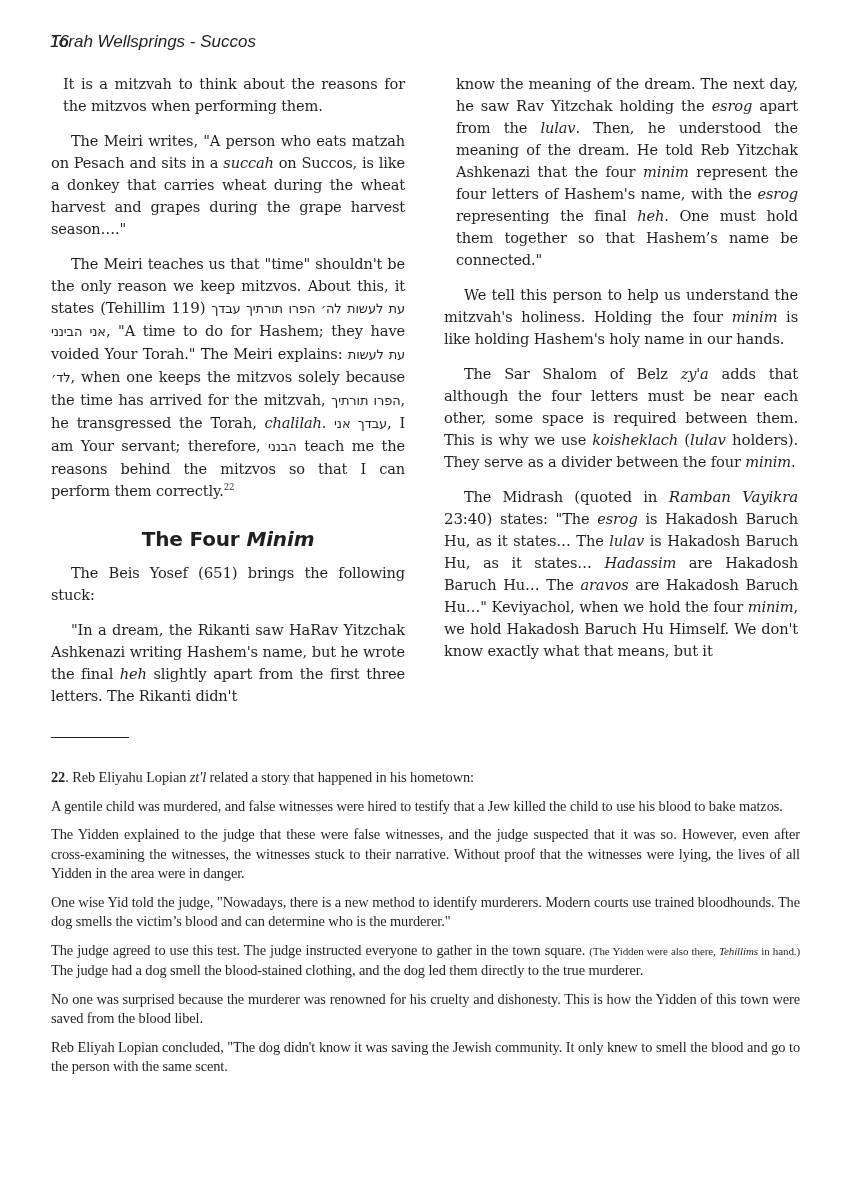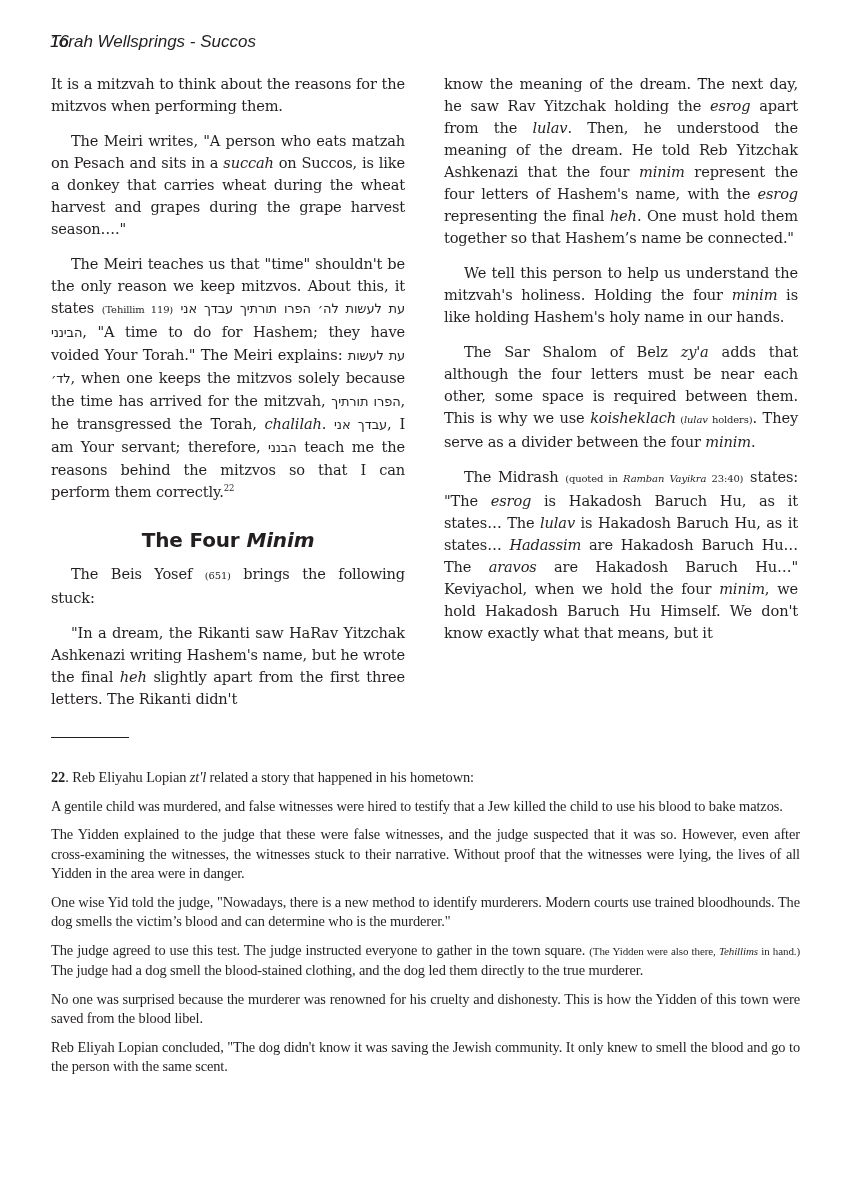--- a/index.html
+++ b/index.html
@@ -17,22 +17,22 @@
   .header .running-title { position: absolute; left: 0; right: 0; top: 0; }
 
   .col {
     position: absolute; top: 73px; width: 354px;
     font-family: "DejaVu Serif", serif; font-size: 14.6px; line-height: 22px;
     text-align: justify; letter-spacing: -0.15px;
   }
   .col.left { left: 51px; }
   .col.right { left: 444px; }
   .col p { margin: 0 0 13px 0; text-indent: 20px; hyphens: none; }
-  .col p.noindent { text-indent: 0; }
-  .small { font-size: 10px; }
+  .col p.noindent { text-indent: 0; margin-left: 12px; }
+  .small { font-size: 15px; }
   .he { font-family: "DejaVu Sans", sans-serif; font-size: 13px; direction: rtl; unicode-bidi: isolate; }
   sup.fn { font-size: 8.5px; line-height: 0; vertical-align: super; }
   .section-heading {
     text-align: center; font-family: "DejaVu Sans", sans-serif; font-weight: bold;
     font-size: 20px; margin: 26px 0 12px 0; text-indent: 0;
   }
 
   .fn-rule {
     position: absolute; left: 51px; top: 737px; width: 78px; height: 0;
     border-top: 1.3px solid #231f20;

